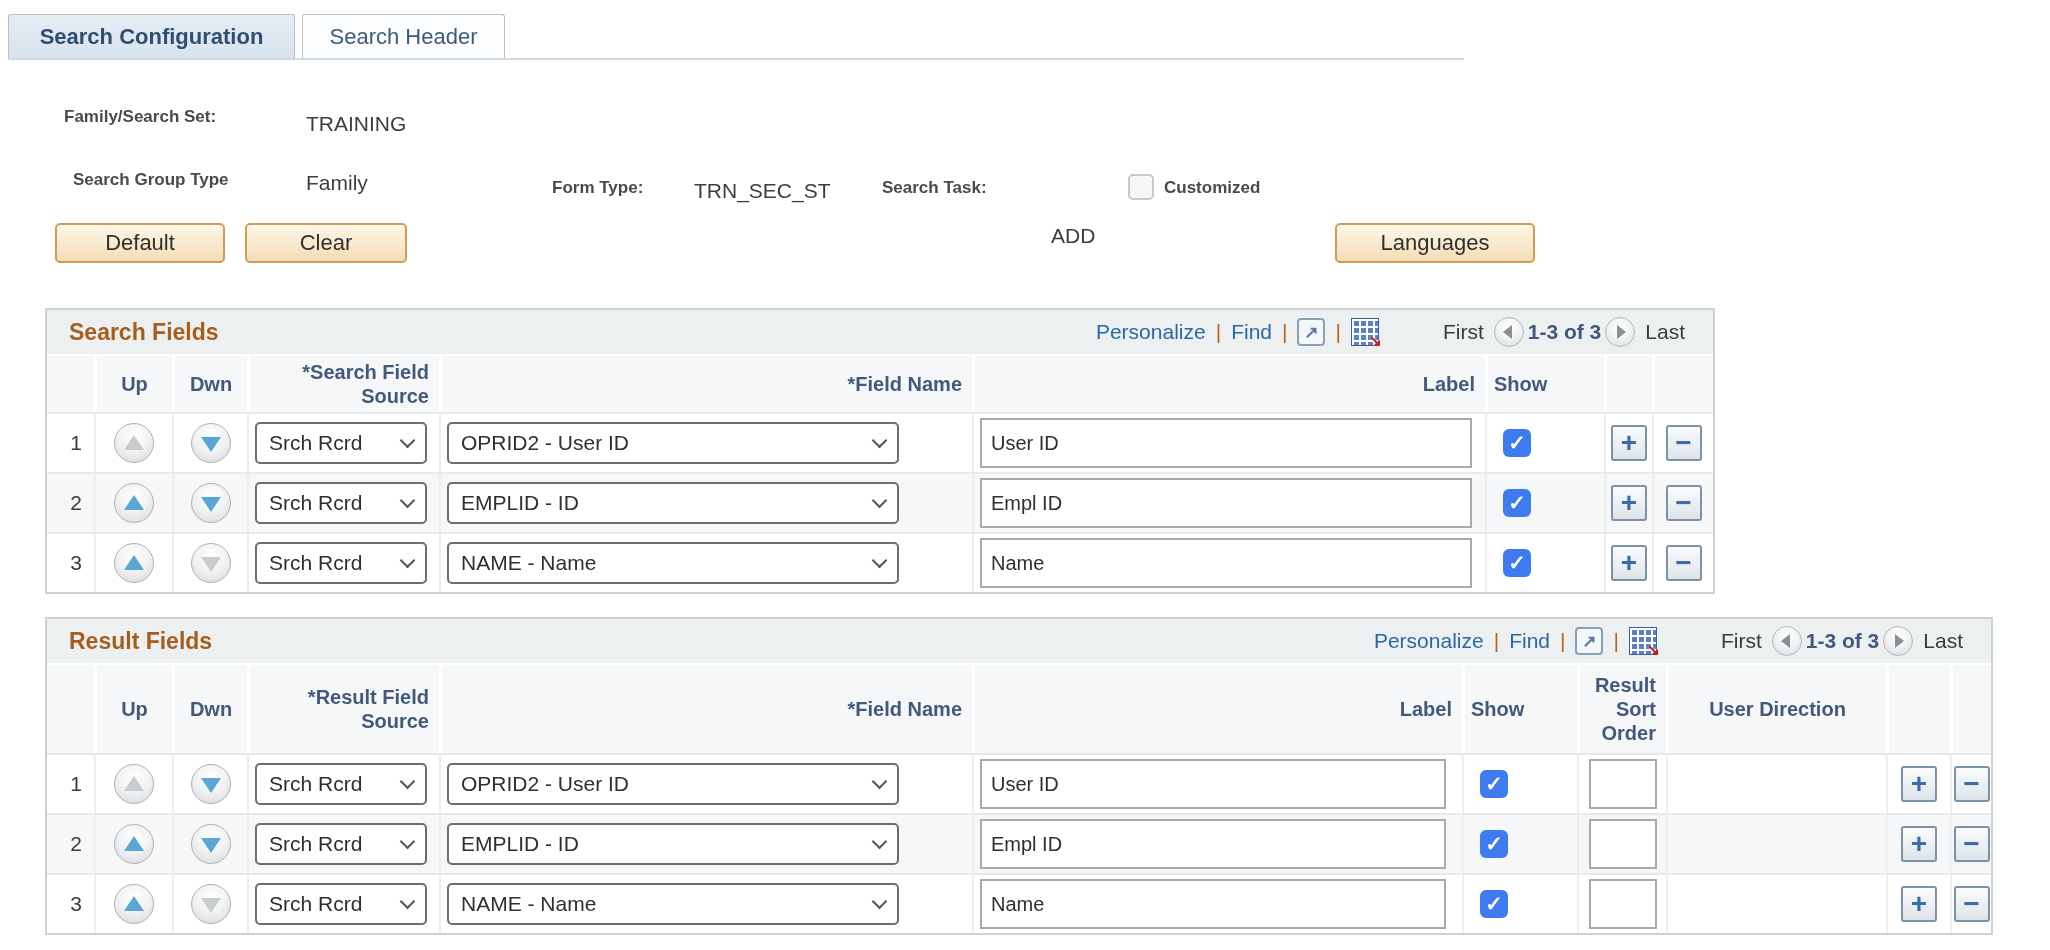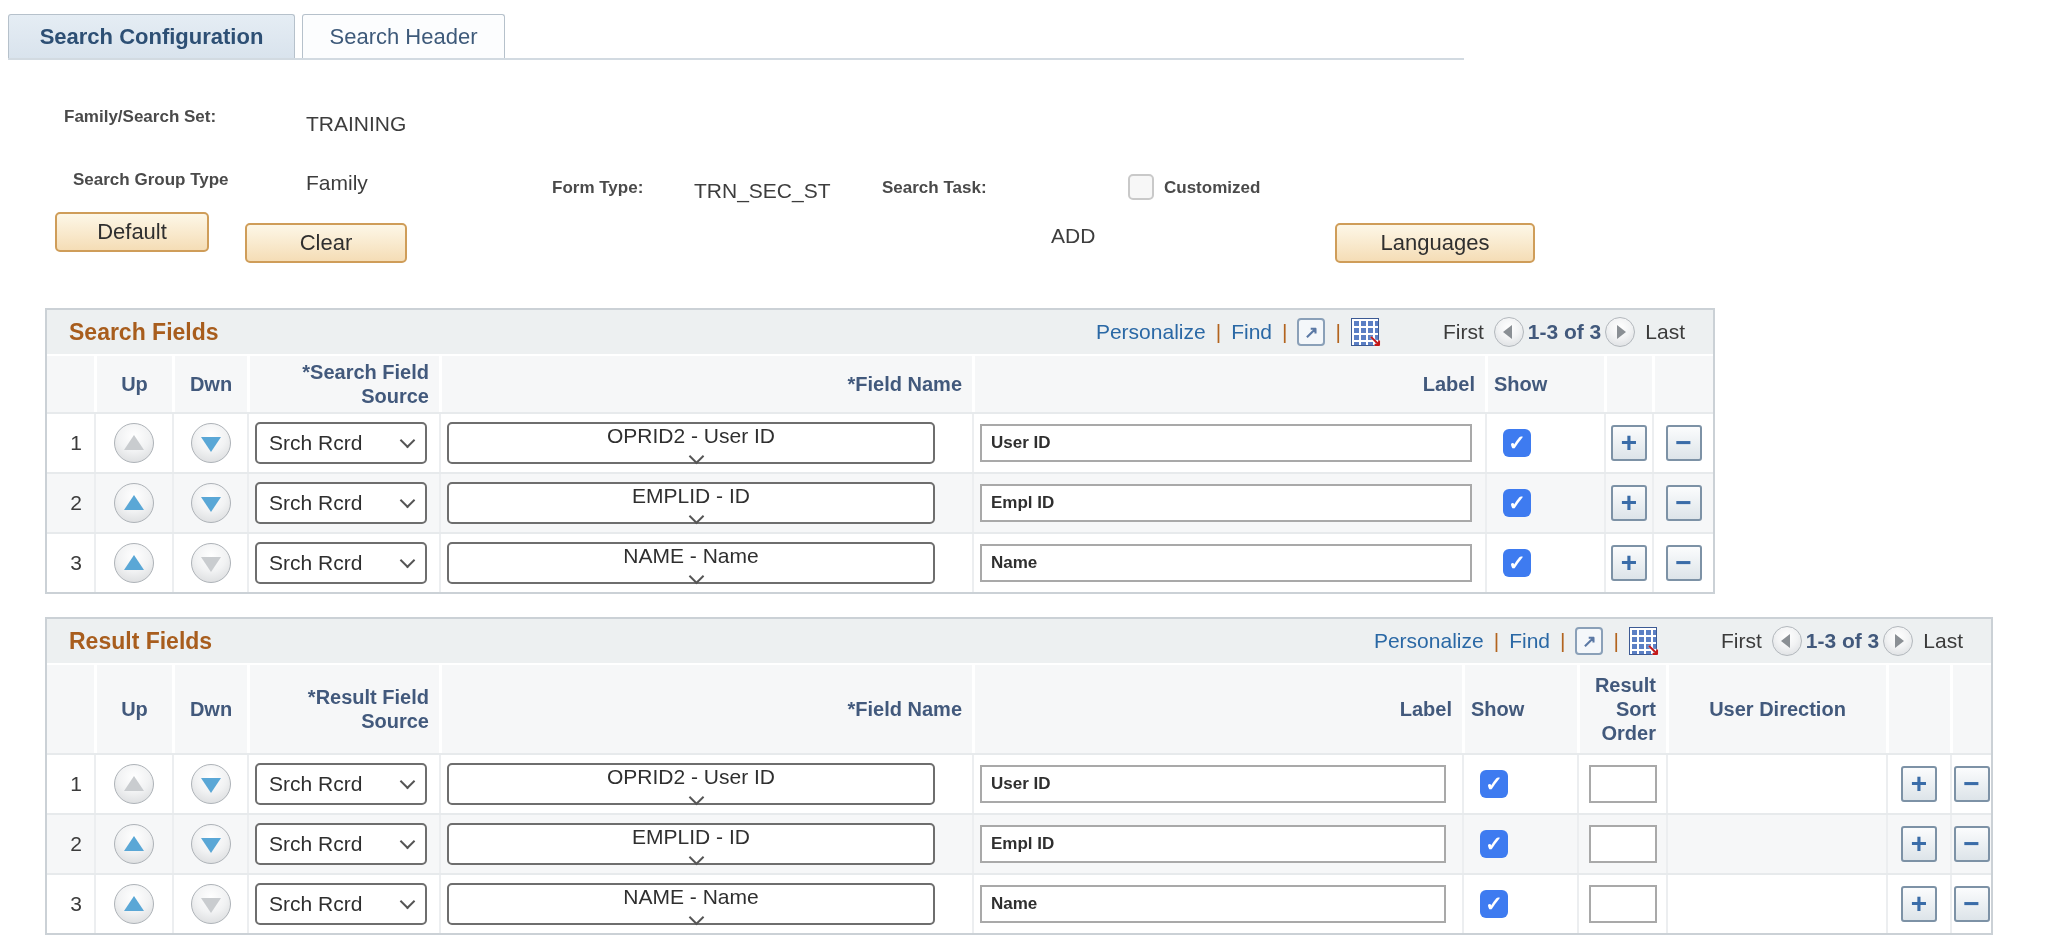--- a/index.html
+++ b/index.html
@@ -94,24 +94,24 @@
               border-top:15px solid #5aa7d6; margin-bottom:-2px; }
   .tri-up.disabled { border-bottom-color:#c9cccf; }
   .tri-down.disabled { border-top-color:#c9cccf; }
 
   .pselect { height:42px; border:2px solid #6e6e6e; border-radius:5px; background:#ffffff;
              display:flex; align-items:center; justify-content:space-between;
              padding:0 12px; font-size:21px; color:#2f2f2f; cursor:pointer; white-space:nowrap; }
   .chev { width:11px; height:11px; border-right:2px solid #555; border-bottom:2px solid #555;
           transform:rotate(45deg); margin-top:-5px; flex:0 0 auto; margin-left:10px; }
   .sel-src { width:172px; }
-  .sel-fld { width:488px;flex-direction:column; }
-
-  .ptext { height:38px; border:2px solid #a9a9a9; background:#ffffff; font-size:17px;
-           color:#2f2f2f; padding:0 9px; font-family:"Liberation Sans", sans-serif;font-weight:bold; }
+  .sel-fld { width:452px; }
+
+  .ptext { height:50px; border:2px solid #a9a9a9; background:#ffffff; font-size:20px;
+           color:#2f2f2f; padding:0 9px; font-family:"Liberation Sans", sans-serif; }
   .txt-lbl-s { width:492px; }
   .txt-lbl-r { width:466px; }
   .txt-ord { width:68px; }
 
   .chk { width:28px; height:28px; border-radius:6px; background:#3e7bf0; color:#ffffff;
          font-size:21px; font-weight:bold; display:flex; align-items:center;
          justify-content:center; margin-left:16px; cursor:pointer; }
   .pm { width:36px; height:36px; border:2px solid #7d92a6; border-radius:3px;
         background:linear-gradient(#fbfcfd,#dde4e9); color:#3a6ca8; font-size:28px;
         font-weight:bold; display:flex; align-items:center; justify-content:center;
@@ -136,21 +136,21 @@
 
 <div class="flabel" style="left:552px; top:178px;">Form Type:</div>
 <div class="fvalue" style="left:694px; top:179px;">TRN_SEC_ST</div>
 
 <div class="flabel" style="left:882px; top:178px;">Search Task:</div>
 <div class="fvalue" style="left:1051px; top:179px;margin-top:45px;">ADD</div>
 
 <div class="cbox-un" style="left:1128px; top:174px;"></div>
 <div class="flabel" style="left:1164px; top:178px;">Customized</div>
 
-<button class="tanbtn" style="left:55px; top:212px; width:154px;">Default</button>
+<button class="tanbtn" style="left:55px; top:223px; width:170px;">Default</button>
 <button class="tanbtn" style="left:245px; top:223px; width:162px;">Clear</button>
 <button class="tanbtn" style="left:1335px; top:223px; width:200px;">Languages</button>
 
 <div class="grid sg" style="left:45px; top:308px; width:1670px;">
   <div class="gbar">
     <div class="gtitle">Search Fields</div>
     <div class="gtools">
       <span class="glink">Personalize</span>
       <span class="gsep">|</span>
       <span class="glink">Find</span>

